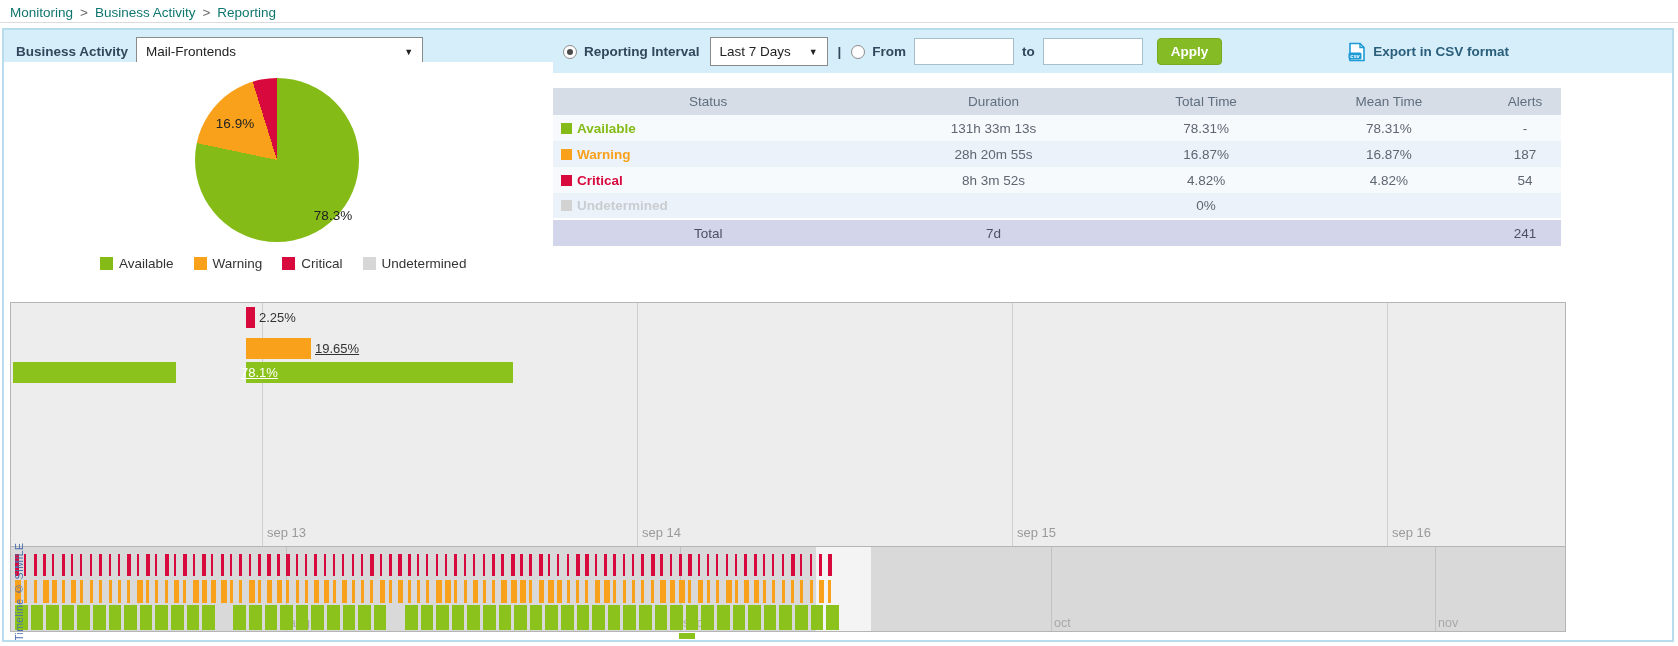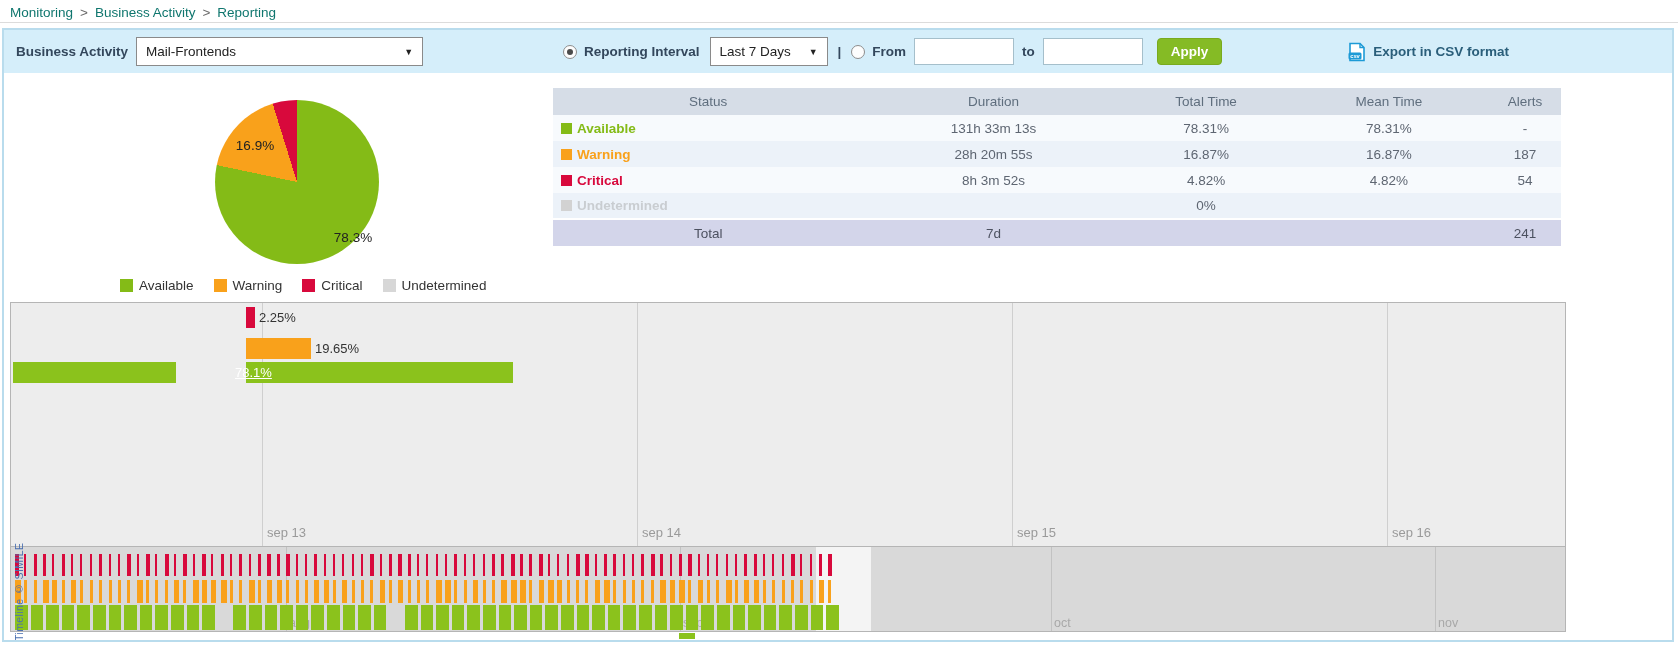--- a/index.html
+++ b/index.html
@@ -26,21 +26,21 @@
   .sel-interval { width:118px; margin-left:10px; }
   .radio { width:14px; height:14px; border-radius:50%; border:1px solid #8d8d8d; background:#fdfdfd; display:inline-block; position:relative; margin-right:7px; flex:none; cursor:pointer; }
   .radio.checked::after { content:""; position:absolute; left:3px; top:3px; width:6px; height:6px; border-radius:50%; background:#4b4b4b; }
   .gap-lg { margin-left:140px; }
   .pipe { margin:0 10px; color:#33475c; font-weight:bold; }
   .date-input { width:100px; height:27px; border:1px solid #a5bfcb; background:#fff; margin:0 8px; padding:0 5px; font-family:inherit; font-size:13px; }
   .apply-btn { margin-left:6px; background:#85bb25; color:#fff; font-weight:bold; border:1px solid #79aa1e; border-radius:4px; height:27px; padding:0 13px; font-size:13.5px; font-family:inherit; cursor:pointer; }
   .export { margin-left:auto; margin-right:163px; display:flex; align-items:center; gap:6px; color:#2a5e7a; font-weight:bold; cursor:pointer; }
 
   
-  .pie-wrap { position:absolute; left:0; top:84px; width:553px; height:225px; background:#fff;margin-left:20px; }
+  .pie-wrap { position:absolute; left:0; top:62px; width:553px; height:225px; background:#fff; }
   .pie { position:absolute; left:195px; top:16px; width:164px; height:164px; border-radius:50%; }
   .pie-label { position:absolute; color:#222; font-size:13.5px; width:60px; text-align:center; }
   .pie-label.minor { left:205px; top:54px; }
   .pie-label.major { left:303px; top:146px; }
   .legend { position:absolute; left:100px; top:194px; display:flex; gap:20px; align-items:center; }
   .legend-item { display:flex; align-items:center; gap:6px; color:#333; }
   .legend-swatch { width:13px; height:13px; display:inline-block; }
 
   
   .ba-table { position:absolute; left:553px; top:88px; width:1008px; }
@@ -209,23 +209,23 @@
       <div class="day-line" style="left: 626px;"></div>
       <div class="day-label" style="left: 631px;">sep 14</div>
       <div class="day-line" style="left: 1001px;"></div>
       <div class="day-label" style="left: 1006px;">sep 15</div>
       <div class="day-line" style="left: 1376px;"></div>
       <div class="day-label" style="left: 1381px;">sep 16</div>
       <div class="tl-bar" style="left: 2px; width: 163px; top: 59px; background: rgb(139, 194, 28);"></div>
       <div class="tl-bar" style="left: 235px; width: 9px; top: 4px; background: rgb(216, 9, 60);"></div>
       <div class="tl-bar-label" style="top: 4px; left: 248px;">2.25%</div>
       <div class="tl-bar" style="left: 235px; width: 65px; top: 35px; background: rgb(249, 161, 27);"></div>
-      <div class="tl-bar-label" style="top: 35px; left: 304px;">19.65%</div>
+      <div class="tl-bar-label" style="top: 35px; left: 304px; text-decoration: underline;">19.65%</div>
       <div class="tl-bar" style="left: 235px; width: 267px; top: 59px; background: rgb(139, 194, 28);"></div>
-      <div class="tl-bar-label inside" style="top: 59px; left: 224px; text-decoration: underline;">78.1%</div>
+      <div class="tl-bar-label inside" style="top: 59px; left: 230px; text-decoration: underline;">78.1%</div>
     </div>
   <div class="tl-overview">
       <div class="ov-highlight" style="left: 805px; width: 55px;"></div>
       <div class="month-line" style="left: 275px;"></div>
       <div class="month-label" style="left: 278px;">aug</div>
       <div class="month-line" style="left: 669px;"></div>
       <div class="month-label" style="left: 672px;">sep</div>
       <div class="month-line" style="left: 1040px;"></div>
       <div class="month-label" style="left: 1043px;">oct</div>
       <div class="month-line" style="left: 1424px;"></div>

